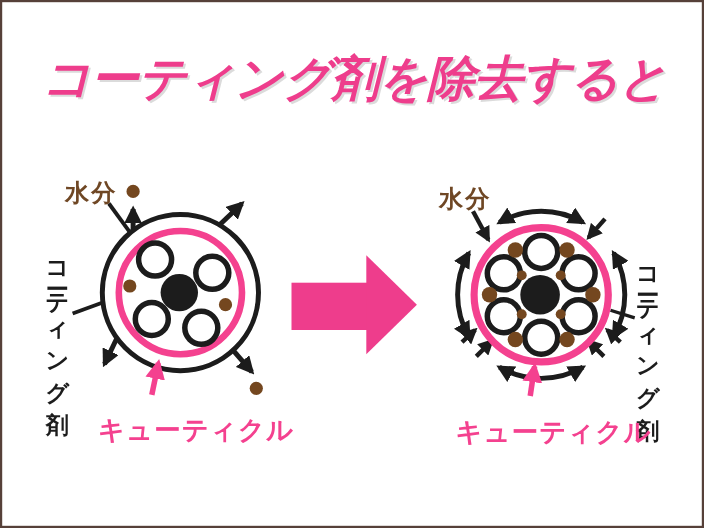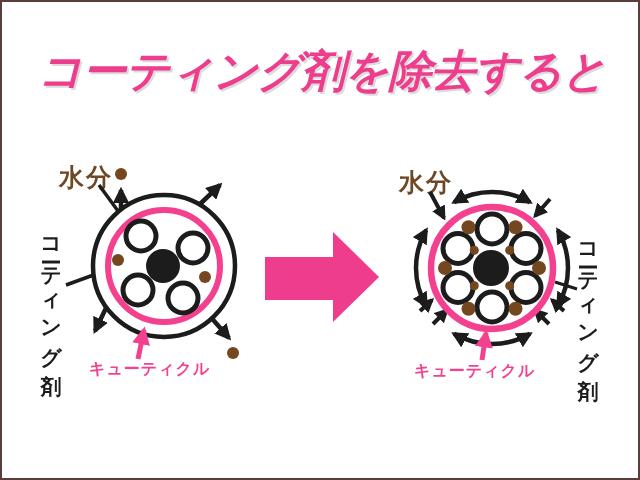--- a/index.html
+++ b/index.html
@@ -20,35 +20,35 @@
     position:absolute;top:40px;left:0;width:640px;text-align:center;
     font-size:44px;font-weight:bold;font-style:italic;letter-spacing:-1px;
     color:var(--pink);text-shadow:2px 2px 0 rgba(110,110,110,0.25);
     white-space:nowrap;
   }
   .fig-label{
     position:absolute;left:452px;top:114px;font-size:22px;font-weight:bold;
     color:var(--ink);letter-spacing:1px;
   }
   .moist-label{
-    position:absolute;font-size:25px;font-weight:bold;color:var(--moist);
+    position:absolute;font-size:22px;font-weight:bold;color:var(--moist);
     letter-spacing:2px;white-space:nowrap;
   }
   .moist-left{left:57px;top:159px;}
   .moist-right{left:397px;top:164px;}
   .vtext{
     position:absolute;writing-mode:vertical-rl;text-orientation:mixed;
     font-size:21px;font-weight:bold;color:var(--ink);letter-spacing:2px;
     white-space:nowrap;
   }
   .vtext-left{left:33px;top:223px;}
   .vtext-right{left:570px;top:228px;}
   .cuticle{
-    position:absolute;font-size:16px;font-weight:bold;color:var(--pink-stroke);
-    letter-spacing:1px;white-space:nowrap;
+    position:absolute;font-size:24px;font-weight:bold;color:var(--pink-stroke);
+    letter-spacing:1px;white-space:nowrap;margin-top:16px;
   }
   .cuticle-left{left:87px;top:357px;}
   .cuticle-right{left:412px;top:359px;}
   .diagram-svg{position:absolute;}
   .svg-left{left:15px;top:150px;}
   .svg-right{left:385px;top:150px;}
   .big-arrow{position:absolute;left:263px;top:230px;width:115px;height:90px;}
   .big-arrow .shaft{
     position:absolute;left:0;top:25px;width:70px;height:43px;background:var(--pink);
   }

